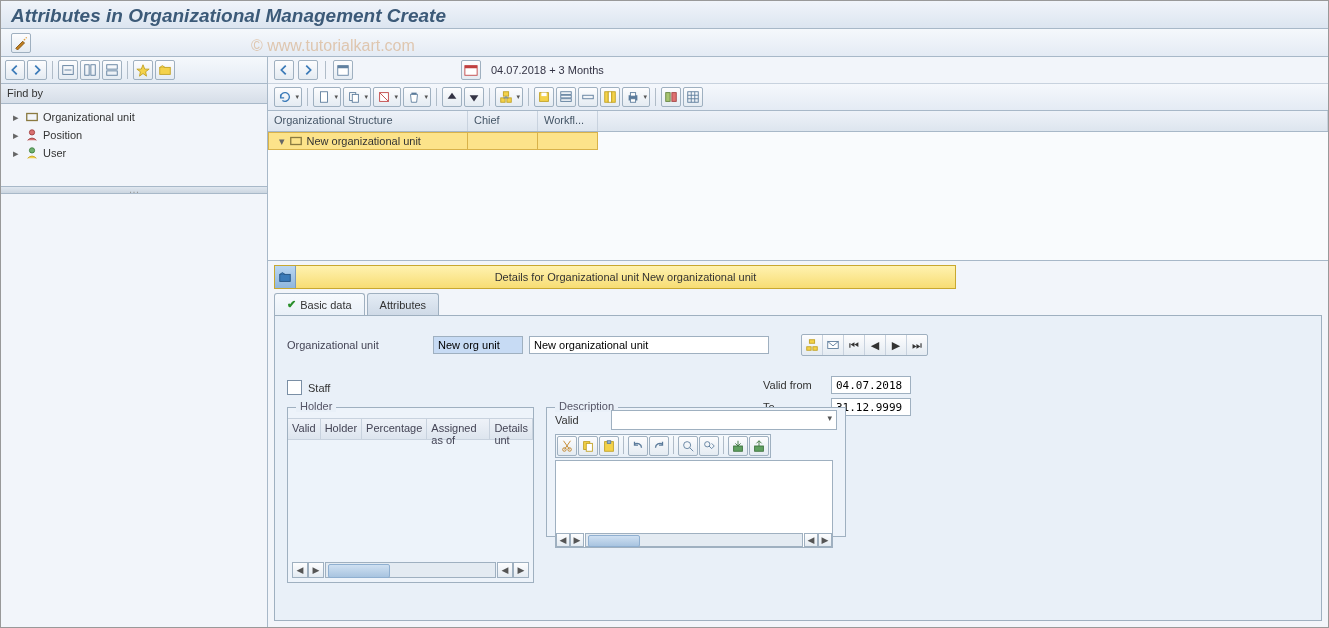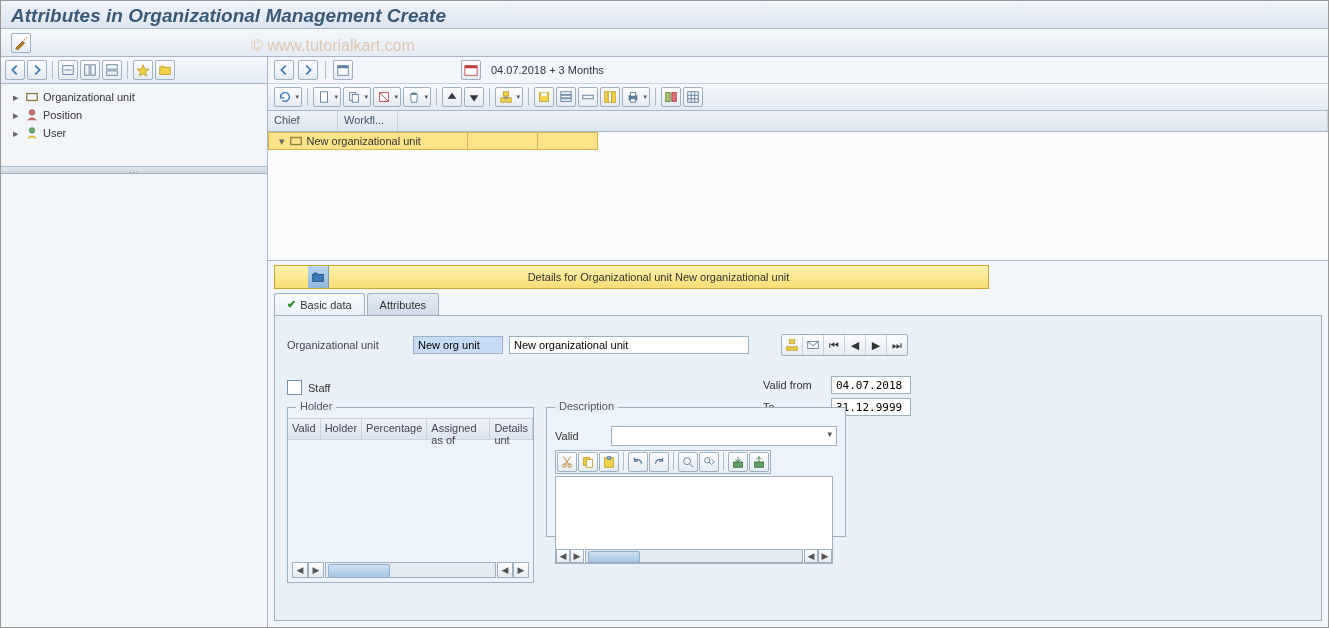--- a/index.html
+++ b/index.html
@@ -193,21 +193,20 @@
   .org-row .c3 { width: 60px; background: #FCE38A; border: 1px solid #D8B24A; border-left:none;}
   .details-bar {
     height: 22px;
     margin: 4px 6px 0 6px;
     width: 680px;
     background: linear-gradient(to bottom, #FFF2B0, #F7DD74);
     border: 1px solid #C8A830;
     display: flex;
     align-items: center;
     position: relative;
-    padding-left: 33px;
   }
   .details-bar .folder {
     width: 20px; height: 100%;
     background: linear-gradient(to bottom,#B9D6F2,#8FB6DC);
     border-right: 1px solid #7A9BC0;
     display:flex; align-items:center; justify-content:center;
   }
   .details-bar .txt {
     flex: 1;
     text-align: center;
@@ -257,20 +256,21 @@
     height: 18px;
     border: 1px solid #9FB0C0;
     background: #FFF;
     padding: 0 4px;
     box-sizing: border-box;
     font-family: inherit;
     font-size: 11px;
   }
   .inp.sel {
     background: #C7DBF4;
+    margin-left: 20px;
   }
   .nav-btn-group {
     display: inline-flex;
     border: 1px solid #9FB0C0;
     background: linear-gradient(to bottom,#FDFDFE,#E4EBF2);
     height: 20px;
     border-radius:2px;
   }
   .nav-btn-group span {
     width: 20px;
@@ -360,21 +360,21 @@
   .hscrollbar .thumb {
     position:absolute; left:2px; top:1px;
     width: 60px; height: 12px;
     background: linear-gradient(to bottom,#CFE0F2,#A8C4E0);
     border: 1px solid #8FAFD0;
     border-radius: 2px;
   }
   .desc-panel {
     width: 300px;
     height: 130px;
-    padding: 18px 8px 4px 8px;
+    padding: 2px 8px 4px 8px;
   }
   .desc-row { display:flex; align-items:center; gap:6px; margin-bottom:4px;}
   .select {
     flex:1;
     height:18px;
     border:1px solid #9FB0C0;
     background:#fff;
     position:relative;
   }
   .select::after {
@@ -461,20 +461,21 @@
               <path d="M8 2 L10 7 L15 7 L11 10 L12 15 L8 12 L4 15 L5 10 L1 7 L6 7 Z" fill="#F4D24A" stroke="#C0A020"></path>
             </svg>
           </span>
         <span class="tbtn">
             <svg class="icon14" viewBox="0 0 16 16">
               <rect x="2" y="5" width="12" height="8" fill="#F4D24A" stroke="#C0A020"></rect>
               <path d="M2 5 L5 3 L8 5" fill="#F4D24A" stroke="#C0A020"></path>
             </svg>
           </span>
       </div>
+      <div class="findby-header">Find by</div>
       <div class="tree">
         <div class="tree-item">
           <span class="twisty">▸</span>
           <span class="tree-icon">
               <svg class="icon14" viewBox="0 0 16 16">
                 <rect x="2" y="4" width="12" height="8" fill="none" stroke="#8A7A40" stroke-width="1.5"></rect>
               </svg>
             </span>
           <span>Organizational unit</span>
         </div>
@@ -627,20 +628,21 @@
           </span>
         <span class="tbtn">
             <svg class="icon14" viewBox="0 0 16 16">
               <rect x="2" y="2" width="12" height="12" fill="none" stroke="#5A7A9A"></rect>
               <path d="M2 6 h12 M2 10 h12 M6 2 v12 M10 2 v12" stroke="#5A7A9A"></path>
             </svg>
           </span>
       </div>
 
       <div class="col-headers">
+        <div style="width:200px">Organizational Structure</div>
         <div style="width:70px">Chief</div>
         <div style="width:60px">Workfl...</div>
         <div style="flex:1"></div>
       </div>
 
       <div class="org-structure-area">
         <div class="org-row">
           <div class="cell c1">
             <span style="padding-left:6px;color:#666">▾</span>
             <span class="tree-icon">

